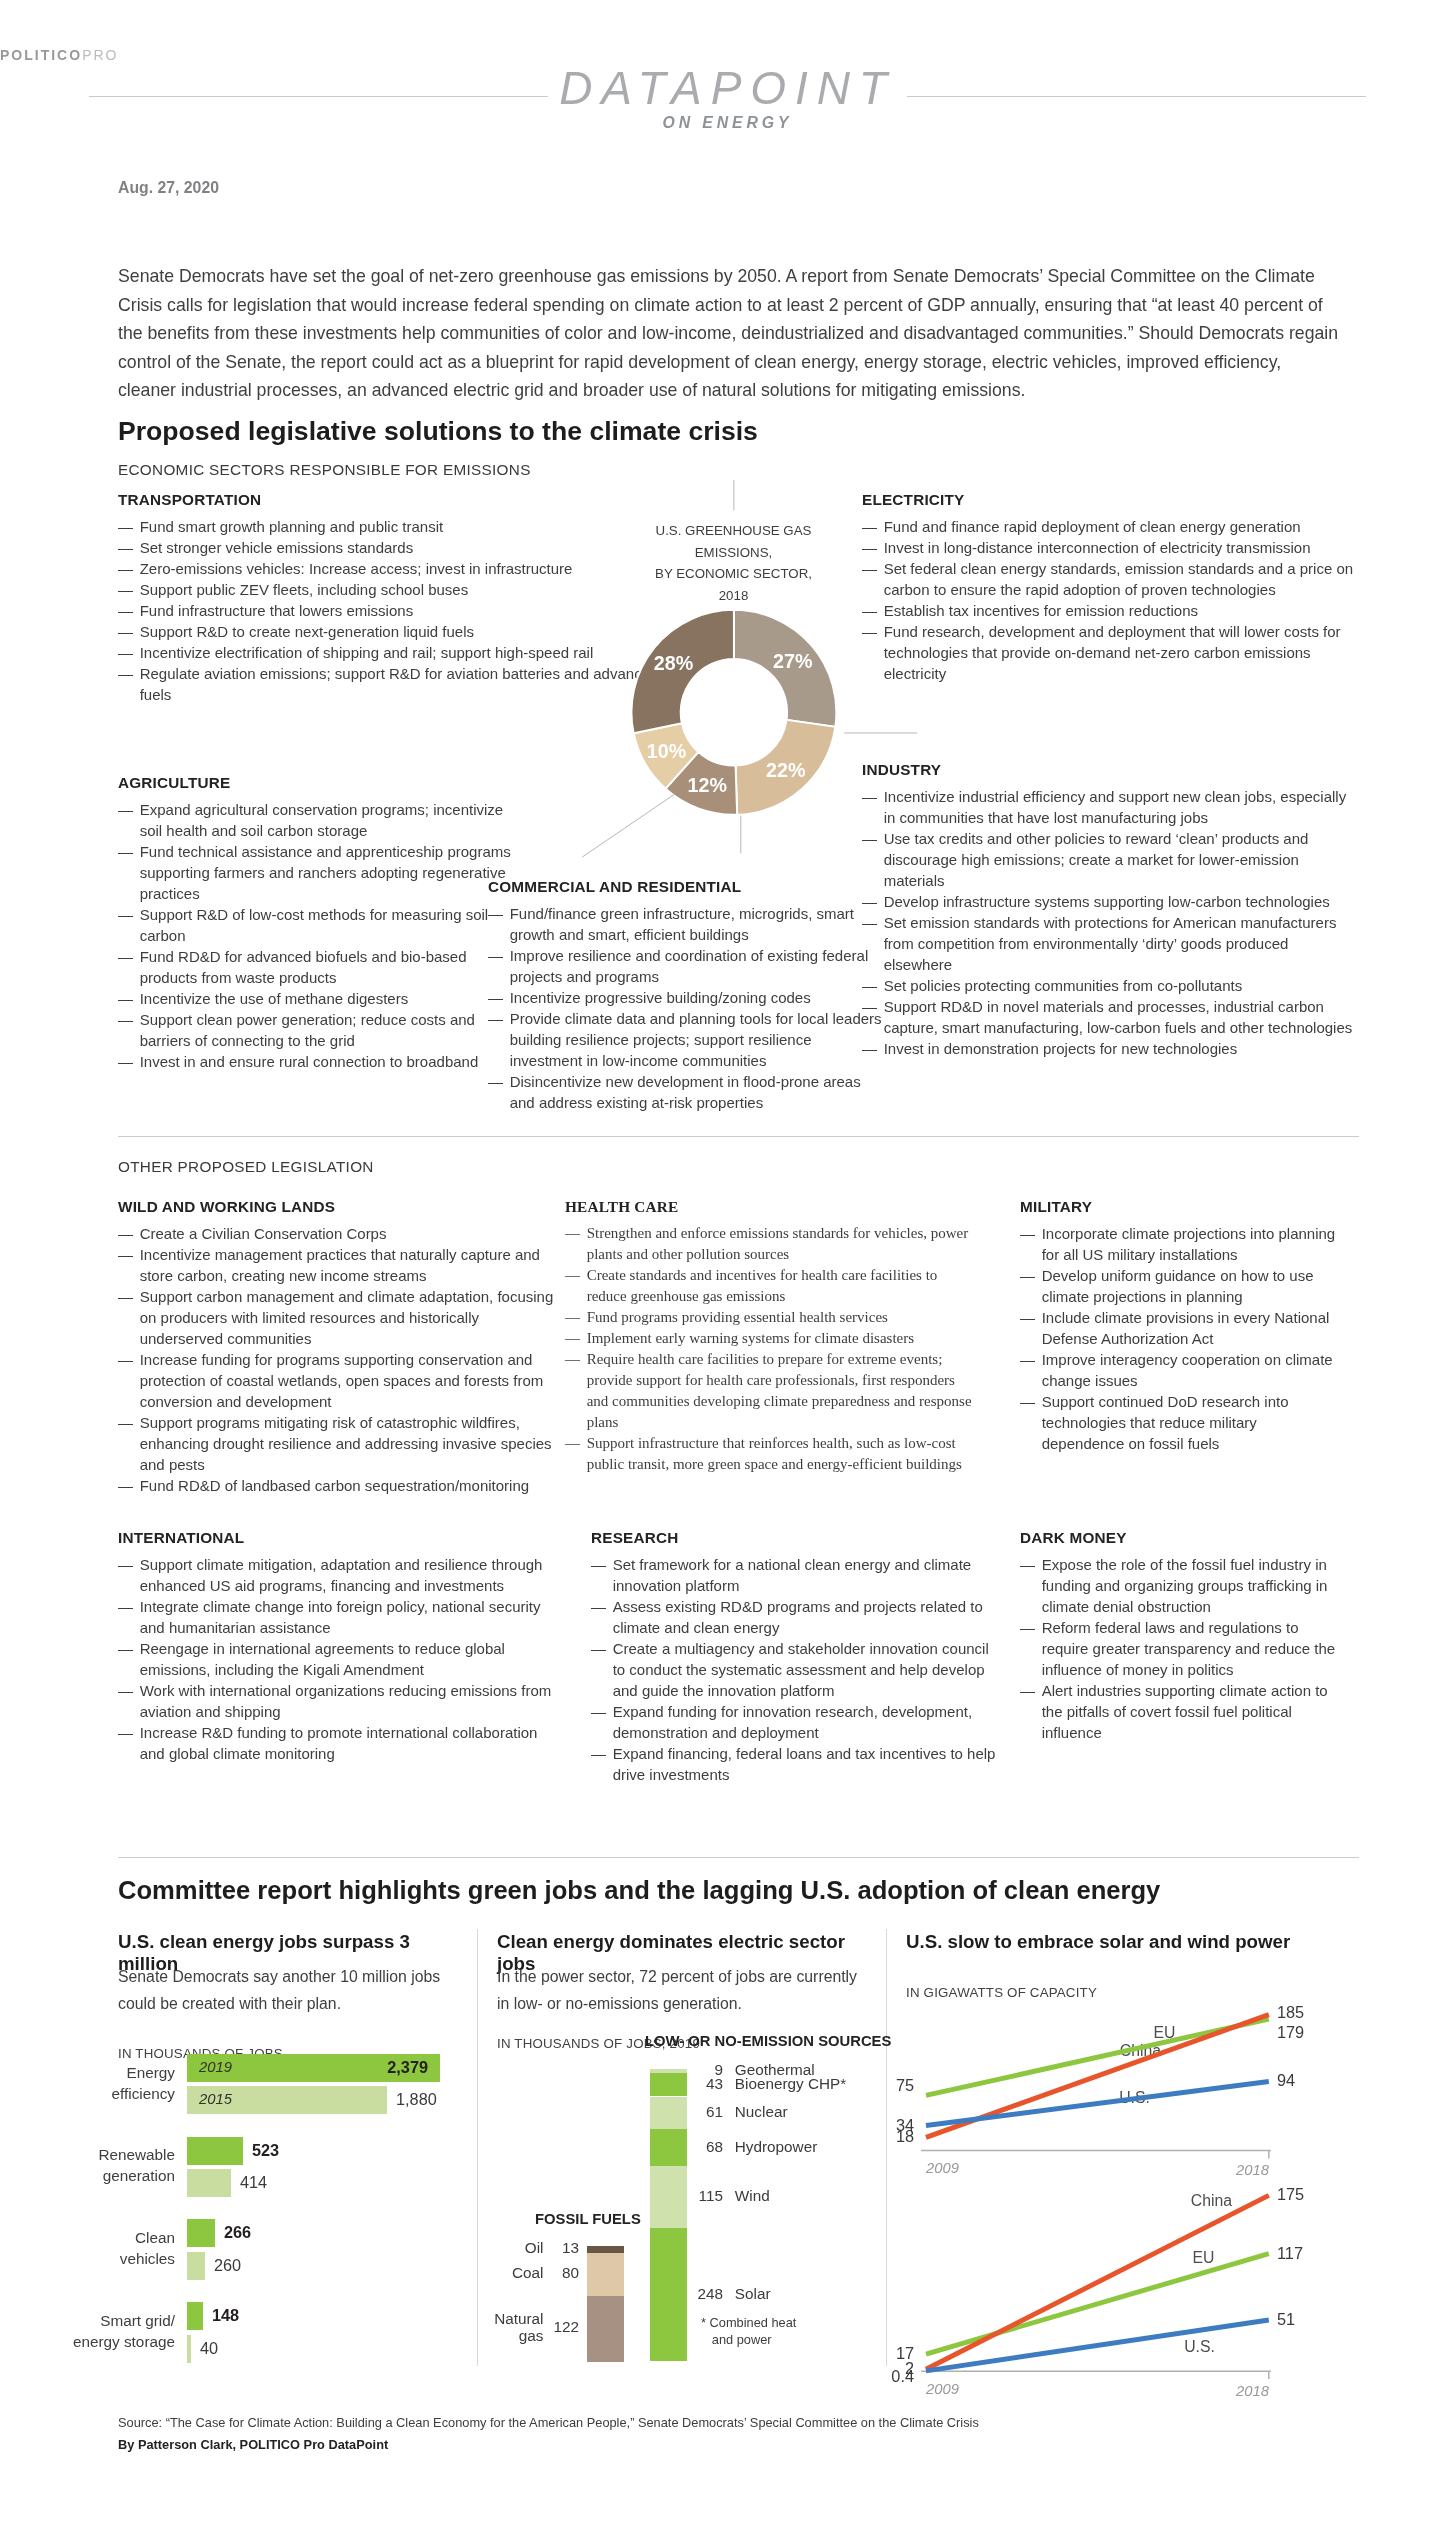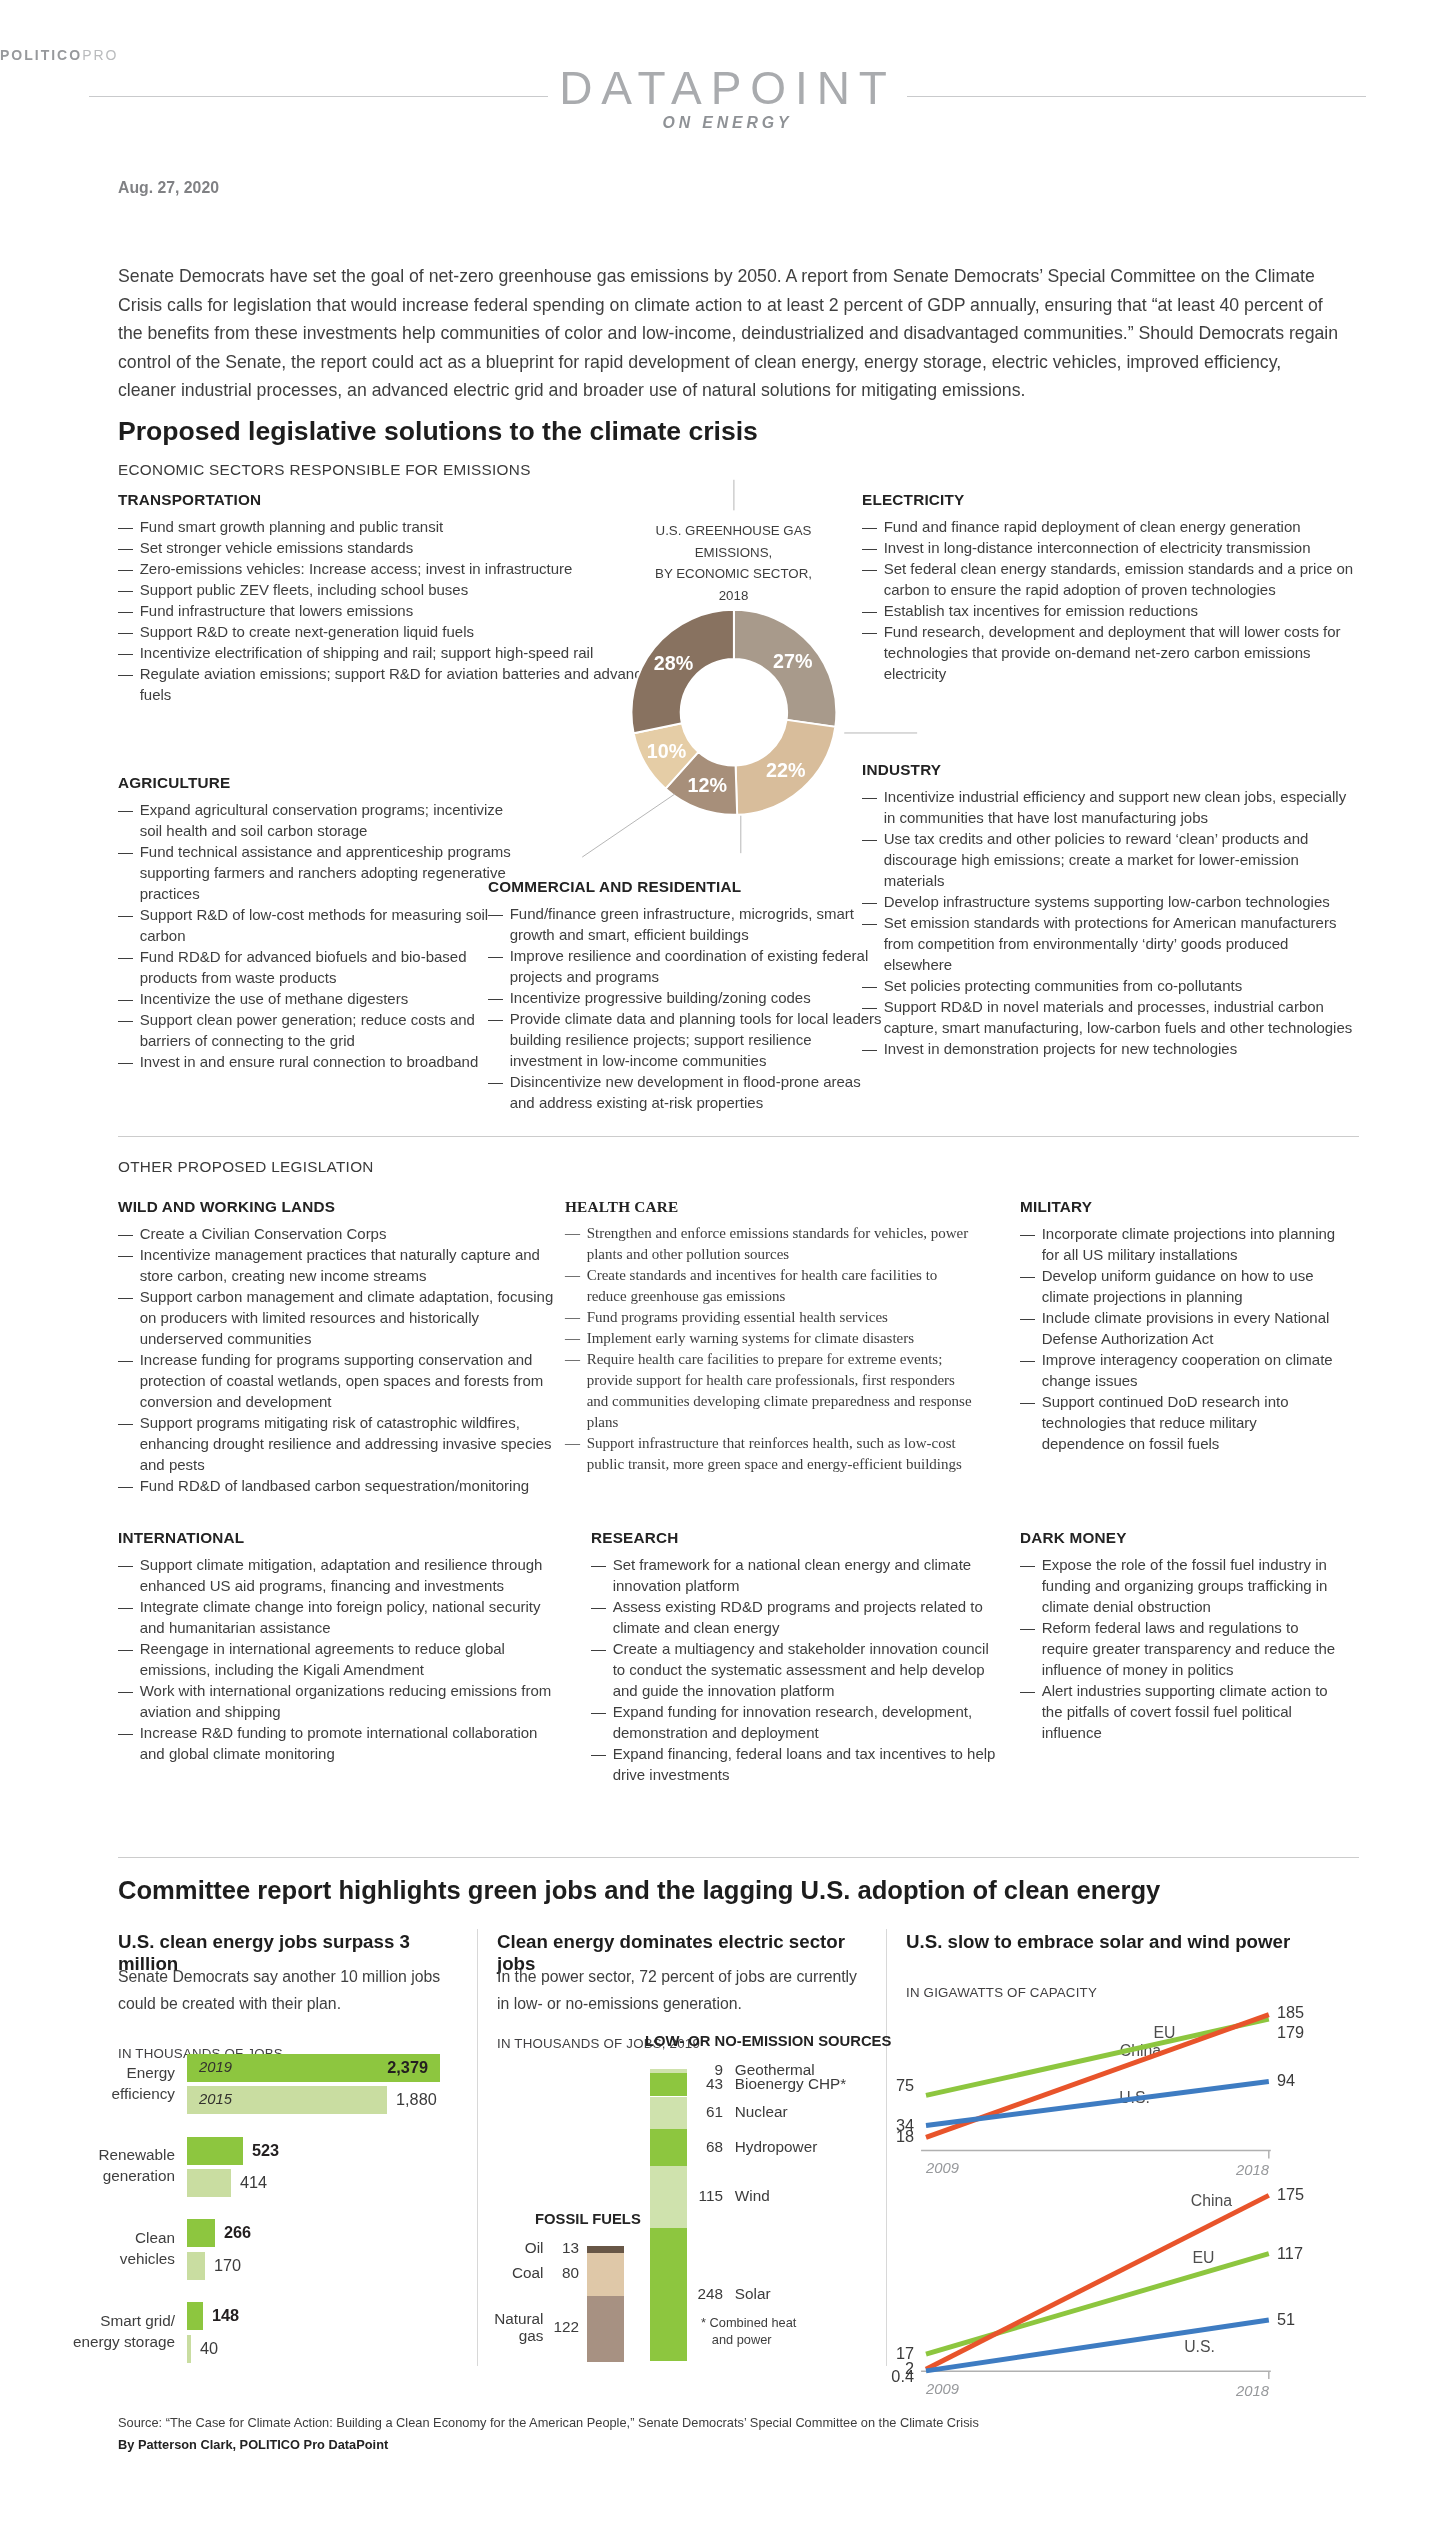--- a/index.html
+++ b/index.html
@@ -1,21 +1,21 @@
 <!DOCTYPE html>
 <html><head>
 <meta charset="utf-8">
 <style>
   html,body{margin:0;padding:0;background:#fff;}
   body{font-family:"Liberation Sans",sans-serif;color:#3e3e3e;}
   .page{position:relative;width:1455px;height:2522px;background:#fff;overflow:hidden;}
   .abs{position:absolute;}
   .brand-top{width:100%;text-align:left;font-size:14px;letter-spacing:2px;color:#97999c;font-weight:bold;}
   .brand-top .pro{color:#b9bbbd;font-weight:normal;}
-  .brand-main{width:100%;text-align:center;font-size:46px;letter-spacing:8.9px;color:#a9abae;font-weight:200;}
+  .brand-main{width:100%;text-align:center;font-size:46px;letter-spacing:8.9px;color:#a9abae;font-weight:200;font-style:italic;}
   .brand-sub{width:100%;text-align:center;font-size:15.8px;letter-spacing:3.9px;color:#8f9296;font-weight:bold;}
   .logo-line{height:1px;background:#c9cacc;}
   .date{font-size:15.8px;font-weight:bold;color:#808184;}
   .title{font-family:"Liberation Serif",serif;font-size:40px;font-weight:bold;color:#141414;letter-spacing:-0.5px;}
   .intro{font-size:17.7px;line-height:28.6px;color:#3f3f3f;width:1226px;}
   .h2{font-size:26.6px;font-weight:bold;color:#1d1d1d;}
   .kicker{font-size:15.3px;color:#3a3a3a;letter-spacing:0.3px;}
   .sector h3{font-size:15.3px;font-weight:bold;color:#232323;margin:0 0 6.9px 0;letter-spacing:0.2px;}
   .sector ul{list-style:none;margin:0;padding:0;}
   .sector li{position:relative;padding-left:21.7px;font-size:15px;line-height:21px;color:#3e3e3e;}
@@ -211,21 +211,21 @@
       <div class="bar-val" style="position:absolute;left:396px;top:2091px;">1,880</div>
       <div class="bar-label" style="position:absolute;left:69px;top:2145px;width:106px;">Renewable<br>generation</div>
       <div class="bar" style="position:absolute;left:187px;top:2137px;width:56px;height:27.6px;background:#8dc63f;"></div>
       <div class="bar" style="position:absolute;left:187px;top:2169px;width:44px;height:27.6px;background:#c9dda1;"></div>
       <div class="bar-val-bold" style="position:absolute;left:252px;top:2142px;">523</div>
       <div class="bar-val" style="position:absolute;left:240px;top:2174px;">414</div>
       <div class="bar-label" style="position:absolute;left:69px;top:2228px;width:106px;">Clean<br>vehicles</div>
       <div class="bar" style="position:absolute;left:187px;top:2219px;width:28px;height:27.6px;background:#8dc63f;"></div>
       <div class="bar" style="position:absolute;left:187px;top:2252px;width:18px;height:27.6px;background:#c9dda1;"></div>
       <div class="bar-val-bold" style="position:absolute;left:224px;top:2224px;">266</div>
-      <div class="bar-val" style="position:absolute;left:214px;top:2257px;">170</div>
+      <div class="bar-val" style="position:absolute;left:214px;top:2257px;">260</div>
       <div class="bar-label" style="position:absolute;left:69px;top:2311px;width:106px;">Smart grid/<br>energy storage</div>
       <div class="bar" style="position:absolute;left:187px;top:2302px;width:15.7px;height:27.6px;background:#8dc63f;"></div>
       <div class="bar" style="position:absolute;left:187px;top:2335px;width:4.3px;height:27.6px;background:#c9dda1;"></div>
       <div class="bar-val-bold" style="position:absolute;left:212px;top:2307px;">148</div>
       <div class="bar-val" style="position:absolute;left:200px;top:2340px;">40</div>
     </div>
 
   <div class="abs chart-h" style="left:497px;top:1931px;width:364px;">Clean energy dominates electric sector jobs</div>
   <div class="abs chart-p" style="left:497px;top:1964px;width:364px;">In the power sector, 72 percent of jobs are currently in low- or no-emissions generation.</div>
   <div class="abs unit" style="left:497px;top:2013px;">IN THOUSANDS OF JOBS, 2019</div>

